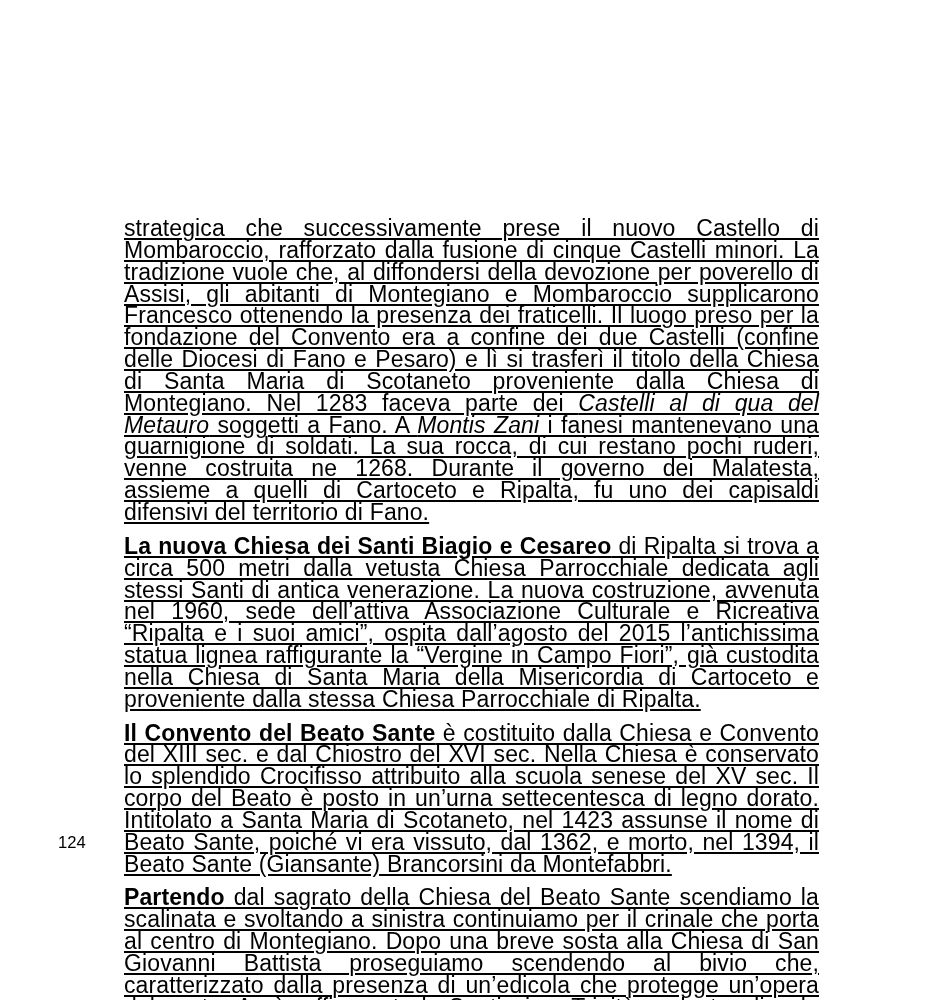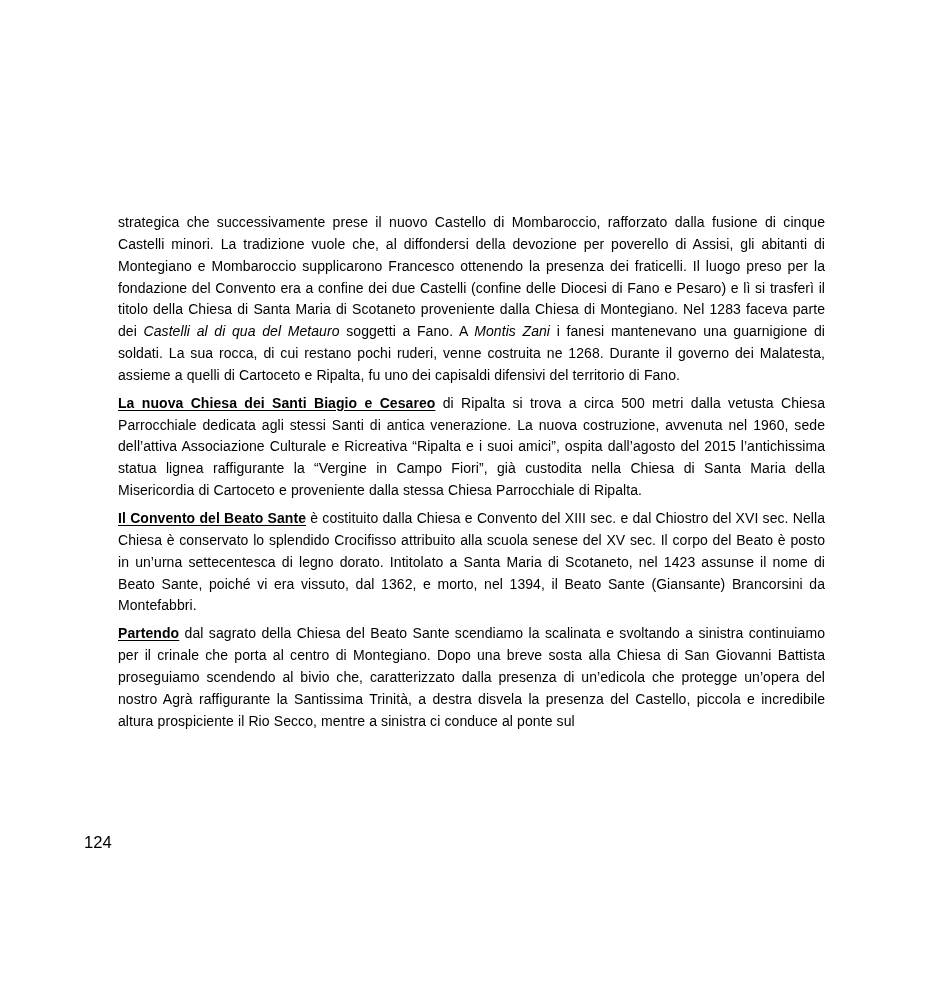--- a/index.html
+++ b/index.html
@@ -24,29 +24,30 @@
     background: #ffffff;
     overflow: hidden;
   }
   .text-column {
     position: absolute;
     left: 112px;
     top: 206px;
     width: 719px;
   }
   .para {
-    margin: 6px;
+    margin: 12px;
     padding: 0;
-    font-size: 14px;
+    font-size: 23px;
     line-height: 21.85px;
     text-align: justify;
     text-justify: inter-word;
     letter-spacing: 0.005em;
     word-spacing: 0.01em;
     hyphens: none;
+    text-decoration: underline;
   }
   .para:last-child {
     text-align-last: left;
   }
   .lead {
     font-weight: bold;
     text-decoration: underline;
     text-underline-offset: 2px;
   }
   .ital {
@@ -54,21 +55,20 @@
   }
   .folio {
     position: absolute;
     left: 58px;
     top: 832px;
     width: 44px;
     font-size: 16.6px;
     line-height: 21.85px;
     text-align: left;
     color: #000000;
-    margin-left: 26px;
   }
 </style>
 </head>
 <body>
 
 <div class="page">
 
   <div class="text-column">
     <p class="para">strategica che successivamente prese il nuovo Castello di Mombaroccio, rafforzato dalla fusione di cinque Castelli minori. La tradizione vuole che, al diffondersi della devozione per poverello di Assisi, gli abitanti di Montegiano e Mombaroccio supplicarono Francesco ottenendo la presenza dei fraticelli. Il luogo preso per la fondazione del Convento era a confine dei due Castelli (confine delle Diocesi di Fano e Pesaro) e lì si trasferì il titolo della Chiesa di Santa Maria di Scotaneto proveniente dalla Chiesa di Montegiano. Nel 1283 faceva parte dei <span class="ital">Castelli al di qua del Metauro</span> soggetti a Fano. A <span class="ital">Montis Zani</span> i fanesi mantenevano una guarnigione di soldati. La sua rocca, di cui restano pochi ruderi, venne costruita ne 1268. Durante il governo dei Malatesta, assieme a quelli di Cartoceto e Ripalta, fu uno dei capisaldi difensivi del territorio di Fano.</p>
     <p class="para"><span class="lead">La nuova Chiesa dei Santi Biagio e Cesareo</span> di Ripalta si trova a circa 500 metri dalla vetusta Chiesa Parrocchiale dedicata agli stessi Santi di antica venerazione. La nuova costruzione, avvenuta nel 1960, sede dell’attiva Associazione Culturale e Ricreativa “Ripalta e i suoi amici”, ospita dall’agosto del 2015 l’antichissima statua lignea raffigurante la “Vergine in Campo Fiori”, già custodita nella Chiesa di Santa Maria della Misericordia di Cartoceto e proveniente dalla stessa Chiesa Parrocchiale di Ripalta.</p>

